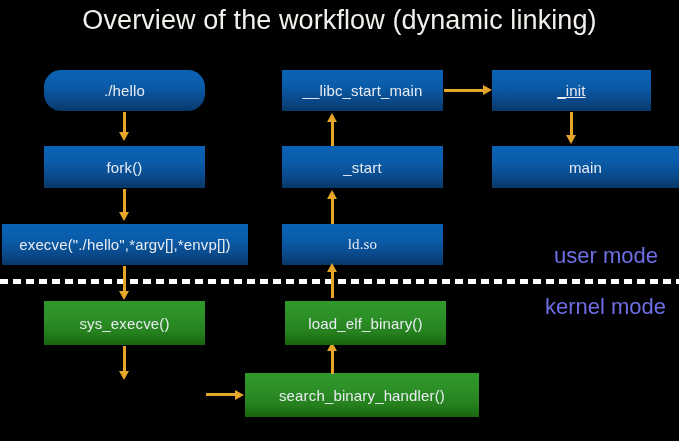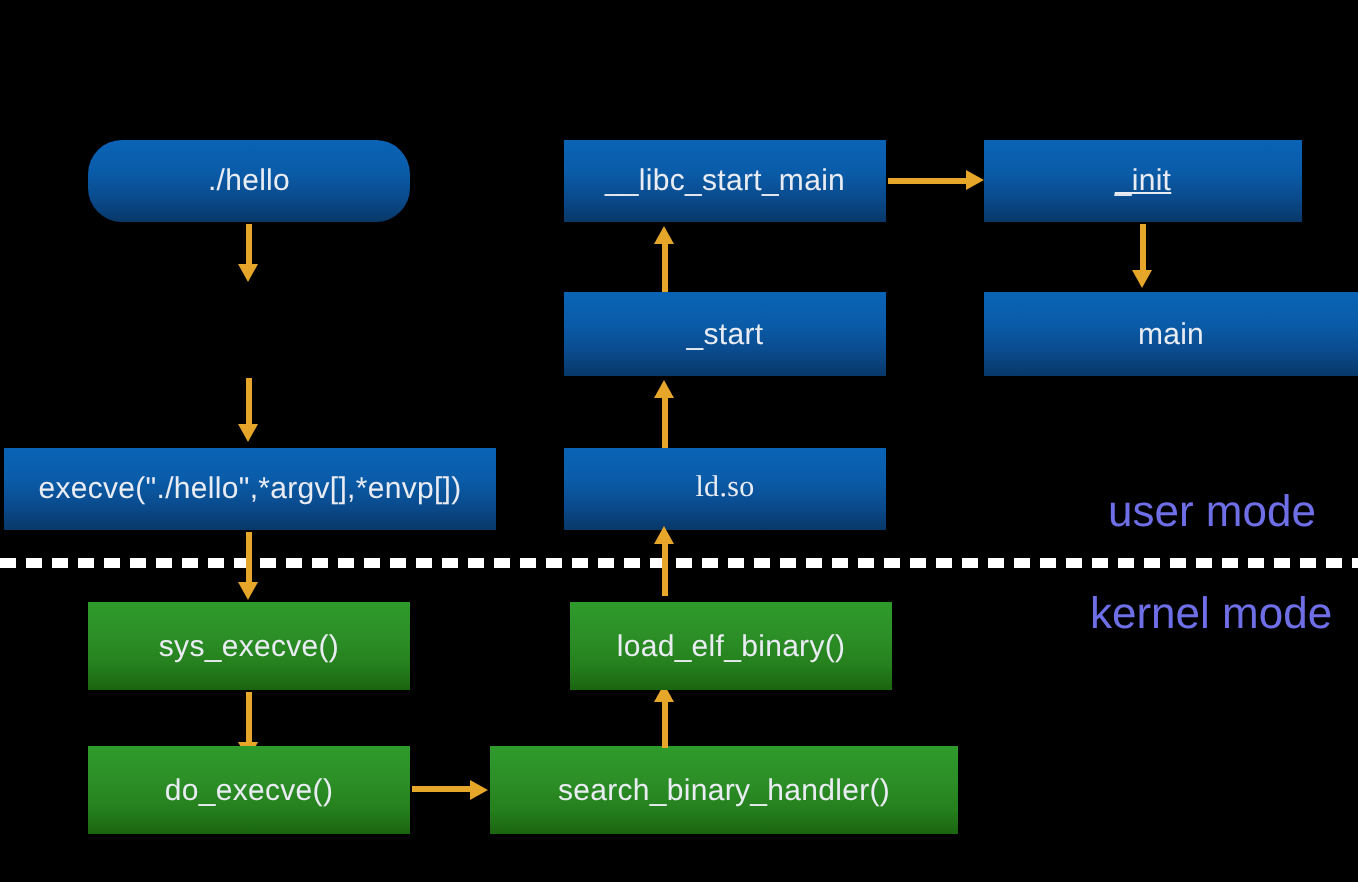--- a/index.html
+++ b/index.html
@@ -91,28 +91,32 @@
     font-size: 22px;
     line-height: 26px;
     white-space: nowrap;
   }
 </style>
 </head>
 <body>
 
 <div id="slide">
 
+  <div id="slide-title">Overview of the workflow (dynamic linking)</div>
 
   <div class="node blue" style="left:44px; top:70px; width:161px; height:41px;border-radius:17px;">
     <span>./hello</span>
   </div>
 
   <div class="arrow arrow-v" style="left:123px; top:112px; width:3px; height:22px;"></div>
   <div class="head head-down" style="left:119px; top:132px;"></div>
 
+  <div class="node blue" style="left:44px; top:146px; width:161px; height:42px;">
+    <span>fork()</span>
+  </div>
 
   <div class="arrow arrow-v" style="left:123px; top:189px; width:3px; height:25px;"></div>
   <div class="head head-down" style="left:119px; top:212px;"></div>
 
   <div class="node blue" style="left:2px; top:224px; width:246px; height:41px;">
     <span>execve("./hello",*argv[],*envp[])</span>
   </div>
 
   <div class="node blue" style="left:282px; top:70px; width:161px; height:41px;">
     <span>__libc_start_main</span>
@@ -157,23 +161,20 @@
   <div class="arrow arrow-v" style="left:331px; top:268px; width:3px; height:30px;"></div>
   <div class="head head-up" style="left:327px; top:263px;"></div>
 
   <div class="node green" style="left:44px; top:301px; width:161px; height:44px;">
     <span>sys_execve()</span>
   </div>
 
   <div class="arrow arrow-v" style="left:123px; top:346px; width:3px; height:28px;"></div>
   <div class="head head-down" style="left:119px; top:371px;"></div>
 
-  <div class="node green" style="left:44px; top:373px; width:161px; height:44px;">
-    <span>do_execve()</span>
-  </div>
 
   <div class="arrow arrow-h" style="left:206px; top:393px; width:33px; height:3px;"></div>
   <div class="head head-right" style="left:235px; top:390px;"></div>
 
   <div class="node green" style="left:245px; top:373px; width:234px; height:44px;">
     <span>search_binary_handler()</span>
   </div>
 
   <div class="arrow arrow-v" style="left:331px; top:348px; width:3px; height:26px;"></div>
   <div class="head head-up" style="left:327px; top:342px;"></div>

